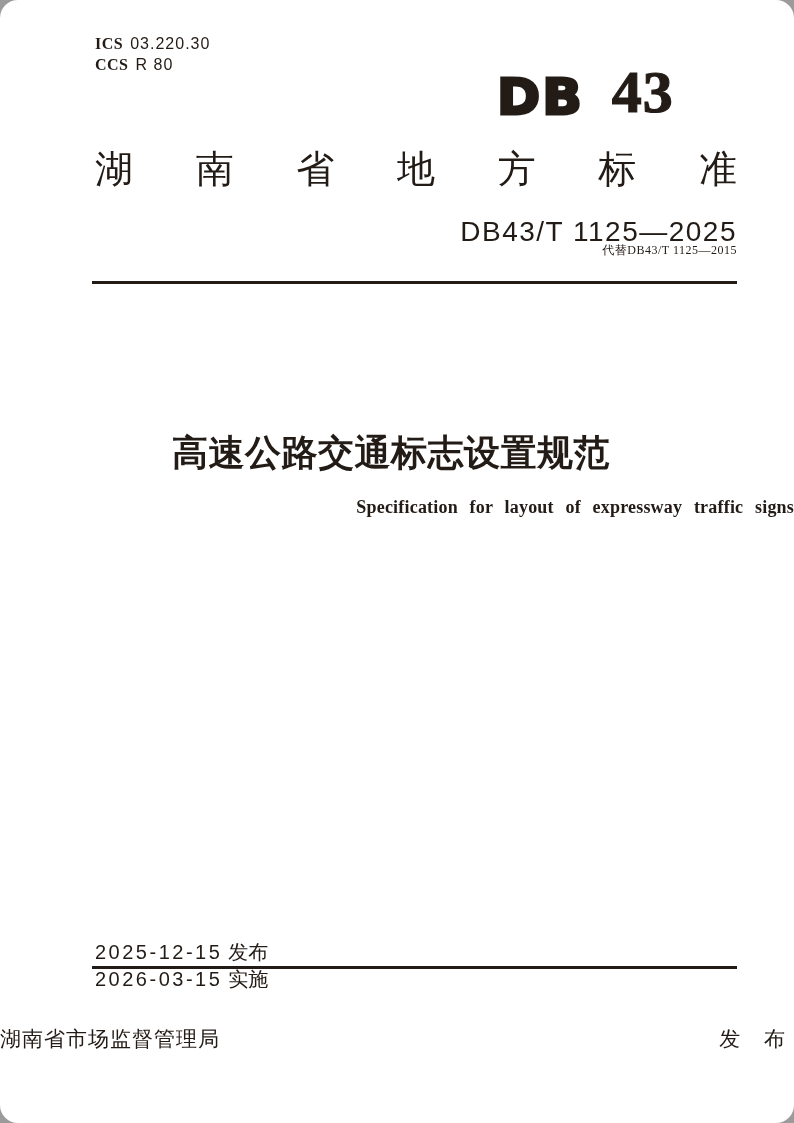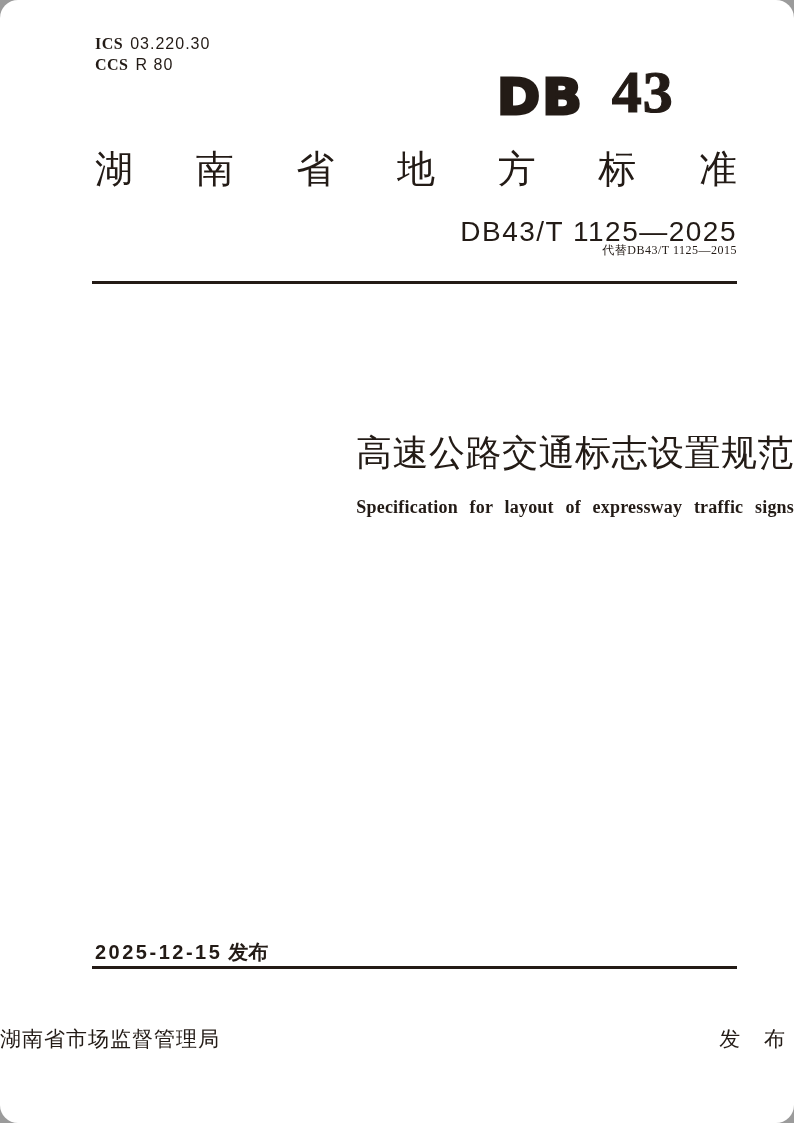--- a/index.html
+++ b/index.html
@@ -104,25 +104,25 @@
     right: 57px;
     top: 281px;
     height: 3px;
     background: #231b16;
   }
 
   
   .title-zh {
     position: absolute;
     left: 0;
-    right: 0;
+    right: 12px;
     top: 429px;
-    text-align: right;
+    text-align: center;
     font-size: 36px;
-    font-weight: 400;
+    font-weight: 700;
     letter-spacing: 0.5px;
   }
   .title-en {
     position: absolute;
     left: 0;
     right: 0;
     top: 497px;
     text-align: right;
     font-family: "Liberation Serif", "DejaVu Serif", serif;
     font-weight: bold;
@@ -133,21 +133,21 @@
 
   
   .dates-row {
     position: absolute;
     left: 95px;
     right: 57px;
     top: 939px;
     display: flex;
     justify-content: space-between;
     font-size: 20px;
-    font-weight: 700;
+    font-weight: 400;
     white-space: nowrap;
     flex-direction: column;
   }
   .date-num { letter-spacing: 2.5px; margin-right: 6px; }
   .rule-bottom {
     position: absolute;
     left: 92px;
     right: 57px;
     top: 966px;
     height: 3px;
@@ -207,20 +207,23 @@
 
   <div class="rule-top"></div>
 
   <div class="title-zh">高速公路交通标志设置规范</div>
   <div class="title-en">Specification for layout of expressway traffic signs</div>
 
   <div class="dates-row">
     <div>
       <span class="date-num">2025-12-15</span><span>发布</span>
     </div>
+    <div>
+      <span class="date-num">2026-03-15</span><span>实施</span>
+    </div>
   </div>
 
   <div class="rule-bottom"></div>
 
   <div class="publisher-row">
     <span>湖南省市场监督管理局</span>
     <span class="publish-label">发 布</span>
   </div>
 
 </div>

